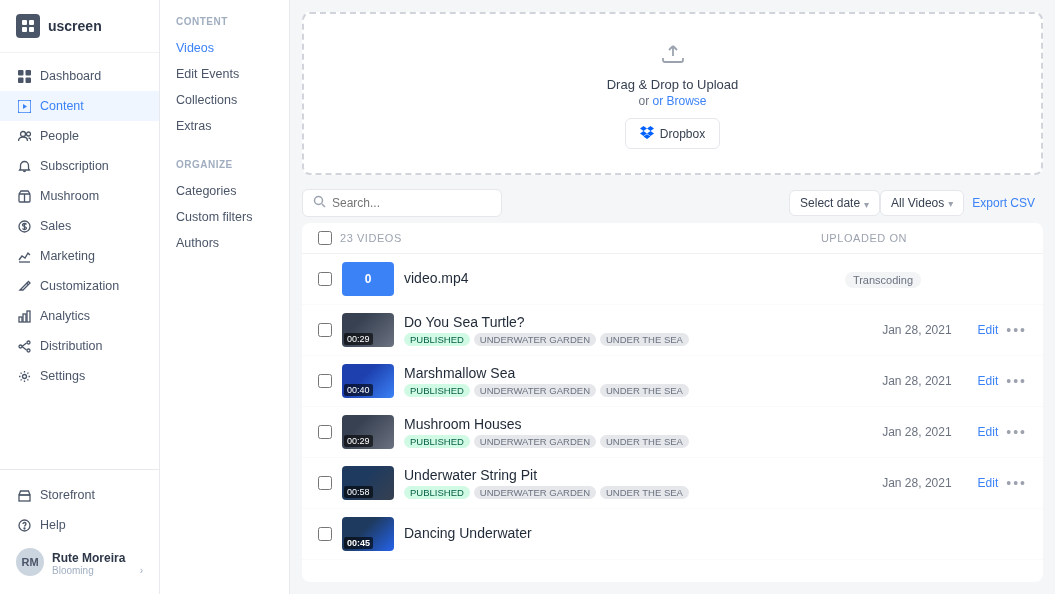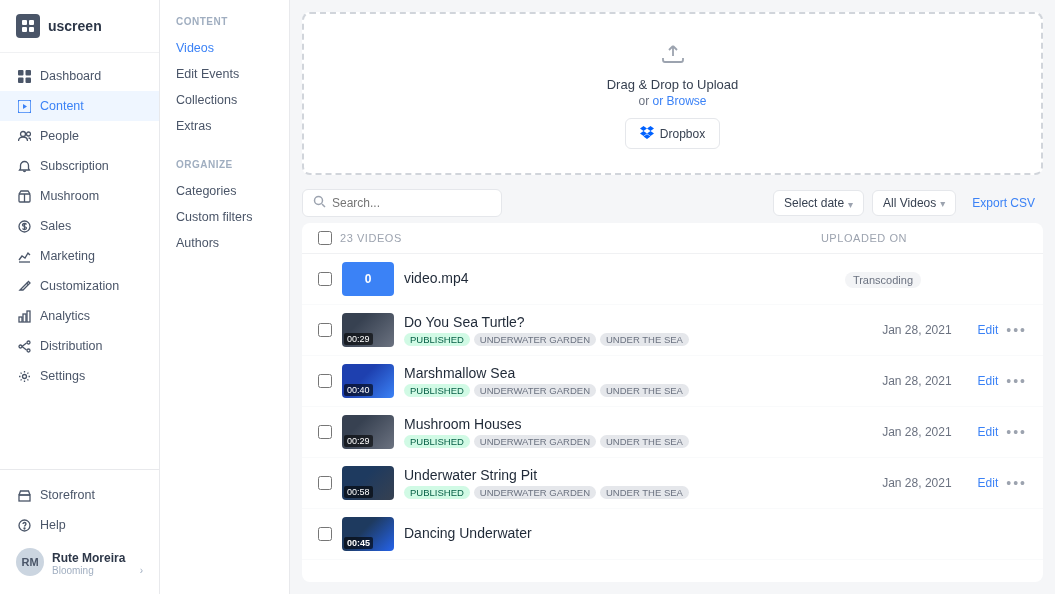--- a/index.html
+++ b/index.html
@@ -37,21 +37,21 @@
     .main { flex: 1; display: flex; flex-direction: column; height: 594px; overflow: hidden; background: #f5f6f8; }
 
     
     .upload-area { background: #fff; margin: 12px 12px 8px; border-radius: 8px; border: 2px dashed #d1d5db; display: flex; flex-direction: column; align-items: center; justify-content: center; padding: 24px; min-height: 120px; }
     .upload-icon { color: #9ca3af; margin-bottom: 8px; }
     .upload-title { font-size: 13px; font-weight: 500; color: #374151; margin-bottom: 2px; }
     .upload-browse { color: #3b82f6; cursor: pointer; text-decoration: none; }
     .dropbox-btn { display: flex; align-items: center; gap: 6px; margin-top: 10px; border: 1px solid #e5e7eb; border-radius: 6px; padding: 6px 14px; cursor: pointer; font-size: 12px; color: #374151; background: #fff; }
 
     
-    .toolbar { display: flex; align-items: center; gap: 8px; padding: 6px 12px; background: #f5f6f8; }
+    .toolbar { display: flex; align-items: center; padding: 6px 12px; background: #f5f6f8; }
     .search-box { display: flex; align-items: center; gap: 6px; background: #fff; border: 1px solid #e5e7eb; border-radius: 6px; padding: 5px 10px; width: 200px; }
     .search-box input { border: none; outline: none; font-size: 12px; color: #6b7280; width: 100%; background: transparent; }
     .toolbar-spacer { flex: 1; }
     .select-date { display: flex; align-items: flex-end; gap: 4px; border: 1px solid #e5e7eb; border-radius: 6px; padding: 5px 10px; background: #fff; font-size: 12px; color: #374151; cursor: pointer; }
     .all-videos { display: flex; align-items: center; gap: 4px; border: 1px solid #e5e7eb; border-radius: 6px; padding: 5px 10px; background: #fff; font-size: 12px; color: #374151; cursor: pointer; }
     .export-csv { border: none; background: none; color: #3b82f6; font-size: 12px; cursor: pointer; font-weight: 500; padding: 5px 8px; }
 
     
     .videos-container { flex: 1; background: #fff; margin: 0 12px 12px; border-radius: 8px; overflow-y: auto; }
     .videos-header { display: flex; align-items: center; padding: 8px 16px; border-bottom: 1px solid #f0f1f3; }

